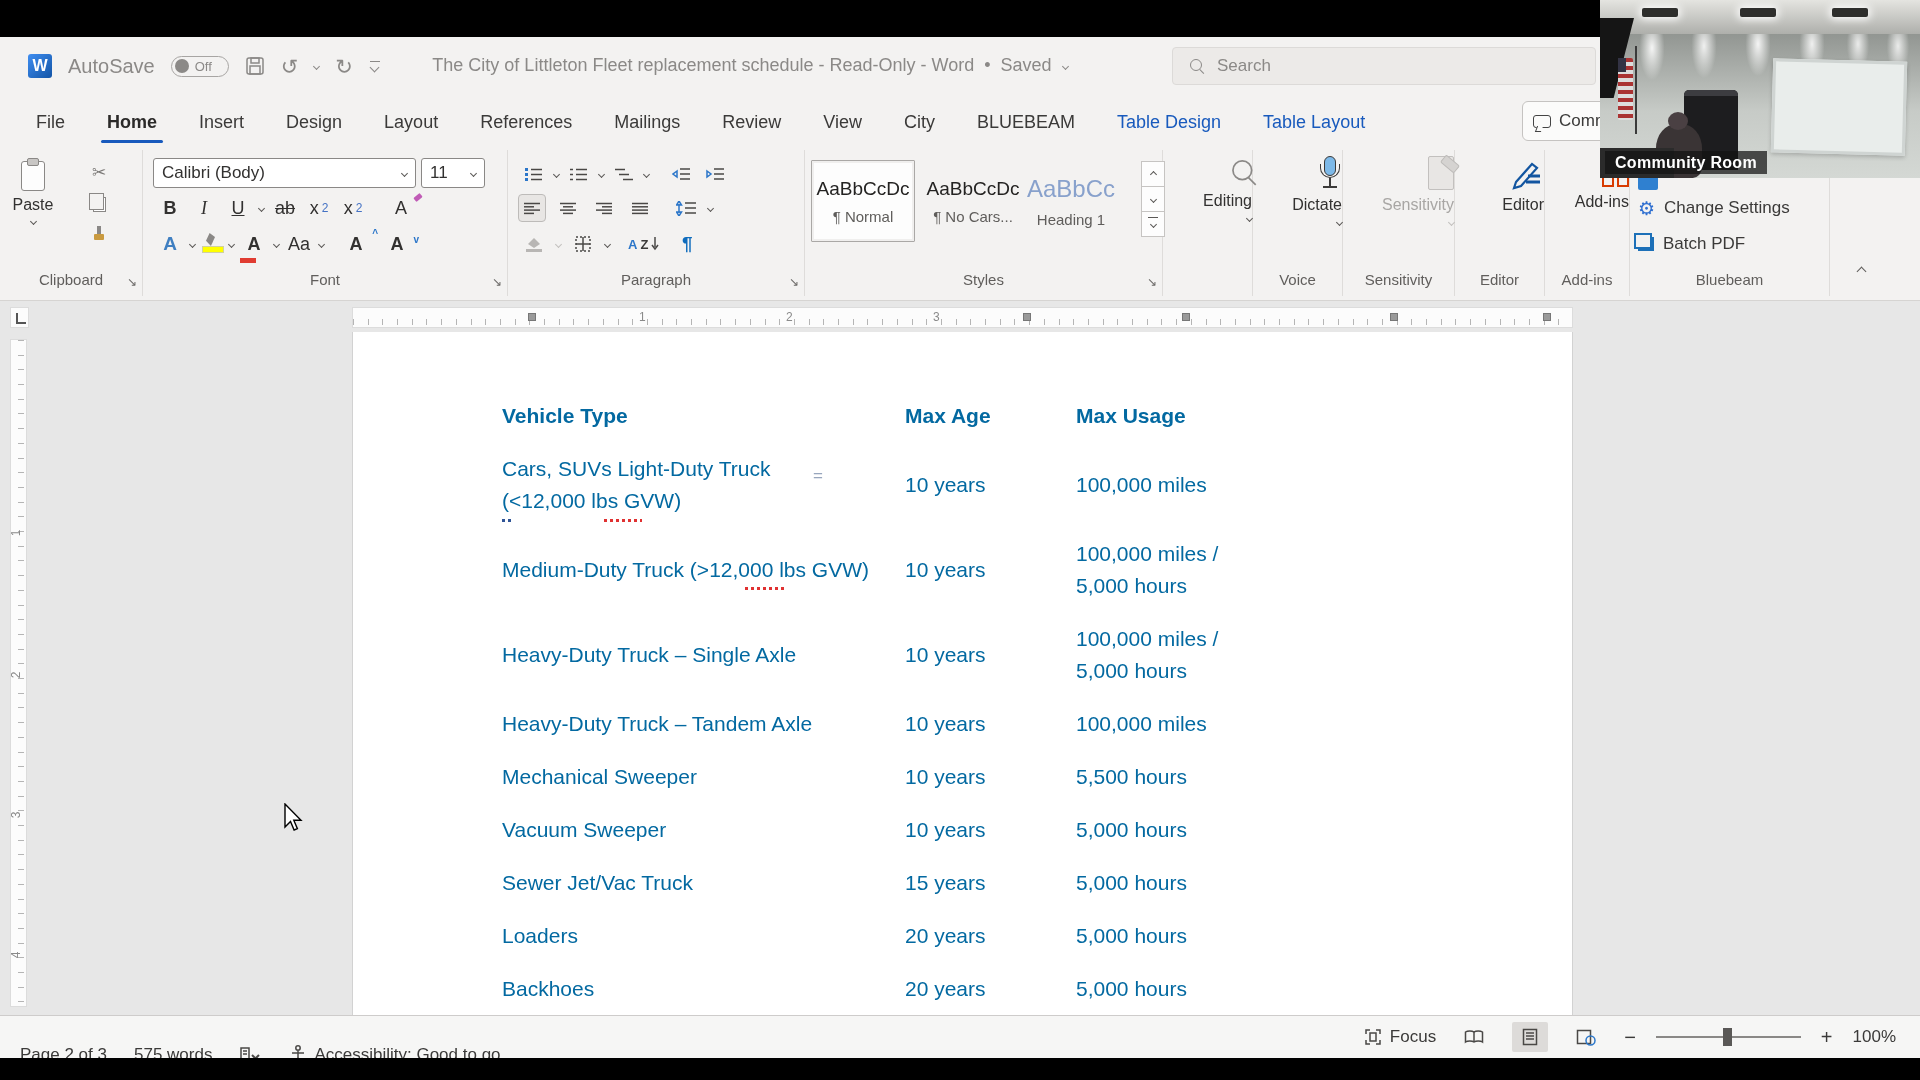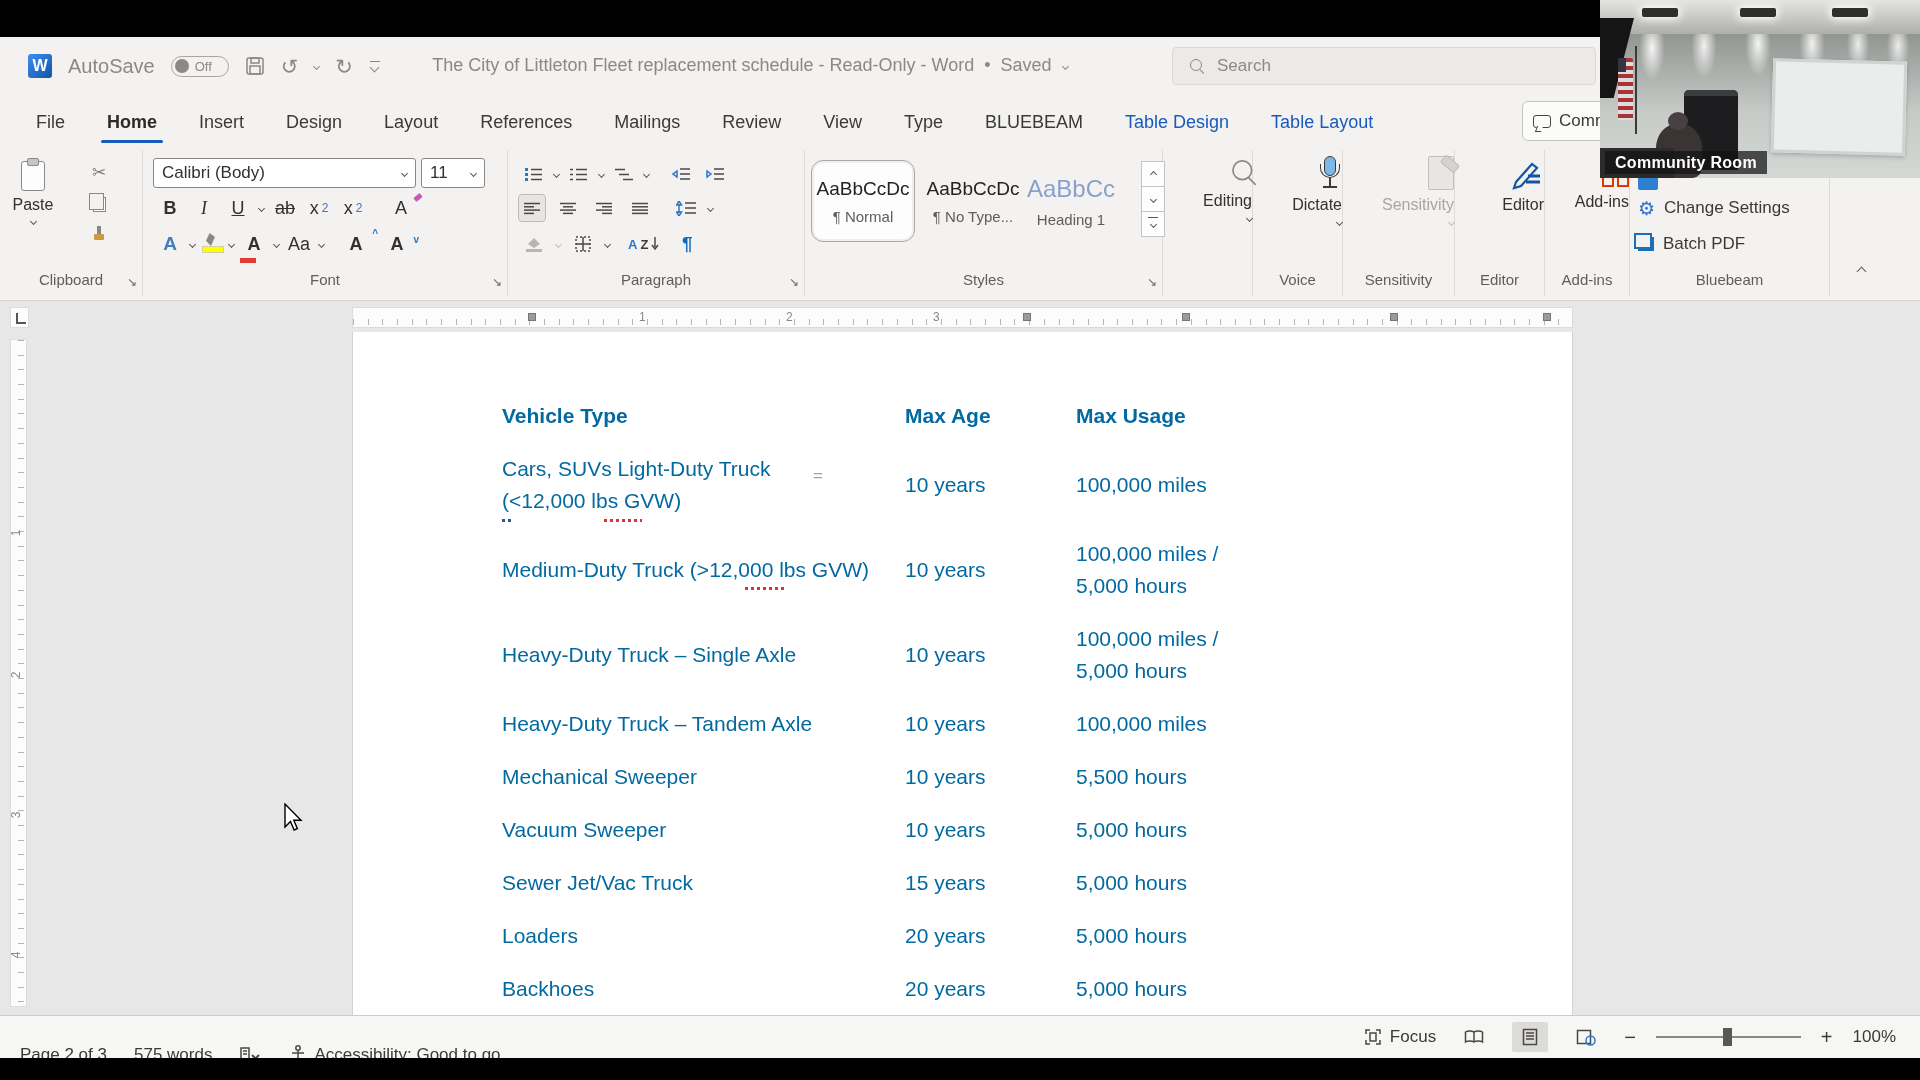--- a/index.html
+++ b/index.html
@@ -107,21 +107,21 @@
   svg.pic .blue { stroke:#2b76c9; }
   svg.pic .bluefill { fill:#2b76c9; stroke:none; }
   svg.pic .grayfill { fill:#b8b6b4; stroke:none; }
 
   .pbtn { display:flex; align-items:center; justify-content:center; min-width:28px; height:28px; gap:3px; }
   .pbtn.sel { border:1px solid #bdbbb9; border-radius:4px; background:#e8e6e4; }
   .pilcrow { font-size:19px; color:#0f6cbd; font-weight:bold; }
 
   
   .style-card { position:absolute; top:10px; width:104px; height:82px; display:flex; flex-direction:column;
-                align-items:center; justify-content:center; gap:8px; border-radius:12px; }
+                align-items:center; justify-content:center; gap:8px; border-radius:1px; }
   .style-card.sel { background:#fdfdfd; border:1px solid #aaa8a6; box-shadow:0 0 0 2px #f0efee inset; }
   .st-preview { font-size:19px; color:#242322; white-space:nowrap; }
   .st-preview.h1 { color:#88a1cc; font-size:24px; }
   .st-label { font-size:15px; color:#5f5d5b; white-space:nowrap; }
   .st-scroll { position:absolute; left:336px; top:12px; width:24px; display:flex; flex-direction:column; }
   .st-scroll > div { height:26px; border:1px solid #c6c4c2; background:#fdfdfd; display:flex; align-items:center;
                      justify-content:center; color:#5a5856; margin-top:-1px; }
   .st-more-bar { position:relative; }
   .st-more-bar::before { content:""; position:absolute; top:5px; left:6px; width:10px; border-top:1.6px solid #5a5856; }
 
@@ -263,21 +263,21 @@
   <div class="tabsrow">
     <span class="mtab">File</span>
     <span class="mtab active">Home</span>
     <span class="mtab">Insert</span>
     <span class="mtab">Design</span>
     <span class="mtab">Layout</span>
     <span class="mtab">References</span>
     <span class="mtab">Mailings</span>
     <span class="mtab">Review</span>
     <span class="mtab">View</span>
-    <span class="mtab">Type</span>
+    <span class="mtab">City</span>
     <span class="mtab">BLUEBEAM</span>
     <span class="mtab contextual">Table Design</span>
     <span class="mtab contextual">Table Layout</span>
     <div class="comments-btn">
       <span class="bubble"></span>
       <span>Comm</span>
     </div>
   </div>
 
   <div class="ribbon">
@@ -467,21 +467,21 @@
       <span class="launcher">↘</span>
     </div>
 
     <div class="rgroup" style="left:805px;width:358px">
       <div class="style-card sel" style="left:6px">
         <span class="st-preview">AaBbCcDc</span>
         <span class="st-label">¶ Normal</span>
       </div>
       <div class="style-card" style="left:116px">
         <span class="st-preview">AaBbCcDc</span>
-        <span class="st-label">¶ No Type...</span>
+        <span class="st-label">¶ No Cars...</span>
       </div>
       <div class="style-card" style="left:214px">
         <span class="st-preview h1">AaBbCc</span>
         <span class="st-label">Heading 1</span>
       </div>
       <div class="st-scroll">
         <div>
             <span class="chev up sm"></span>
           </div>
         <div>

